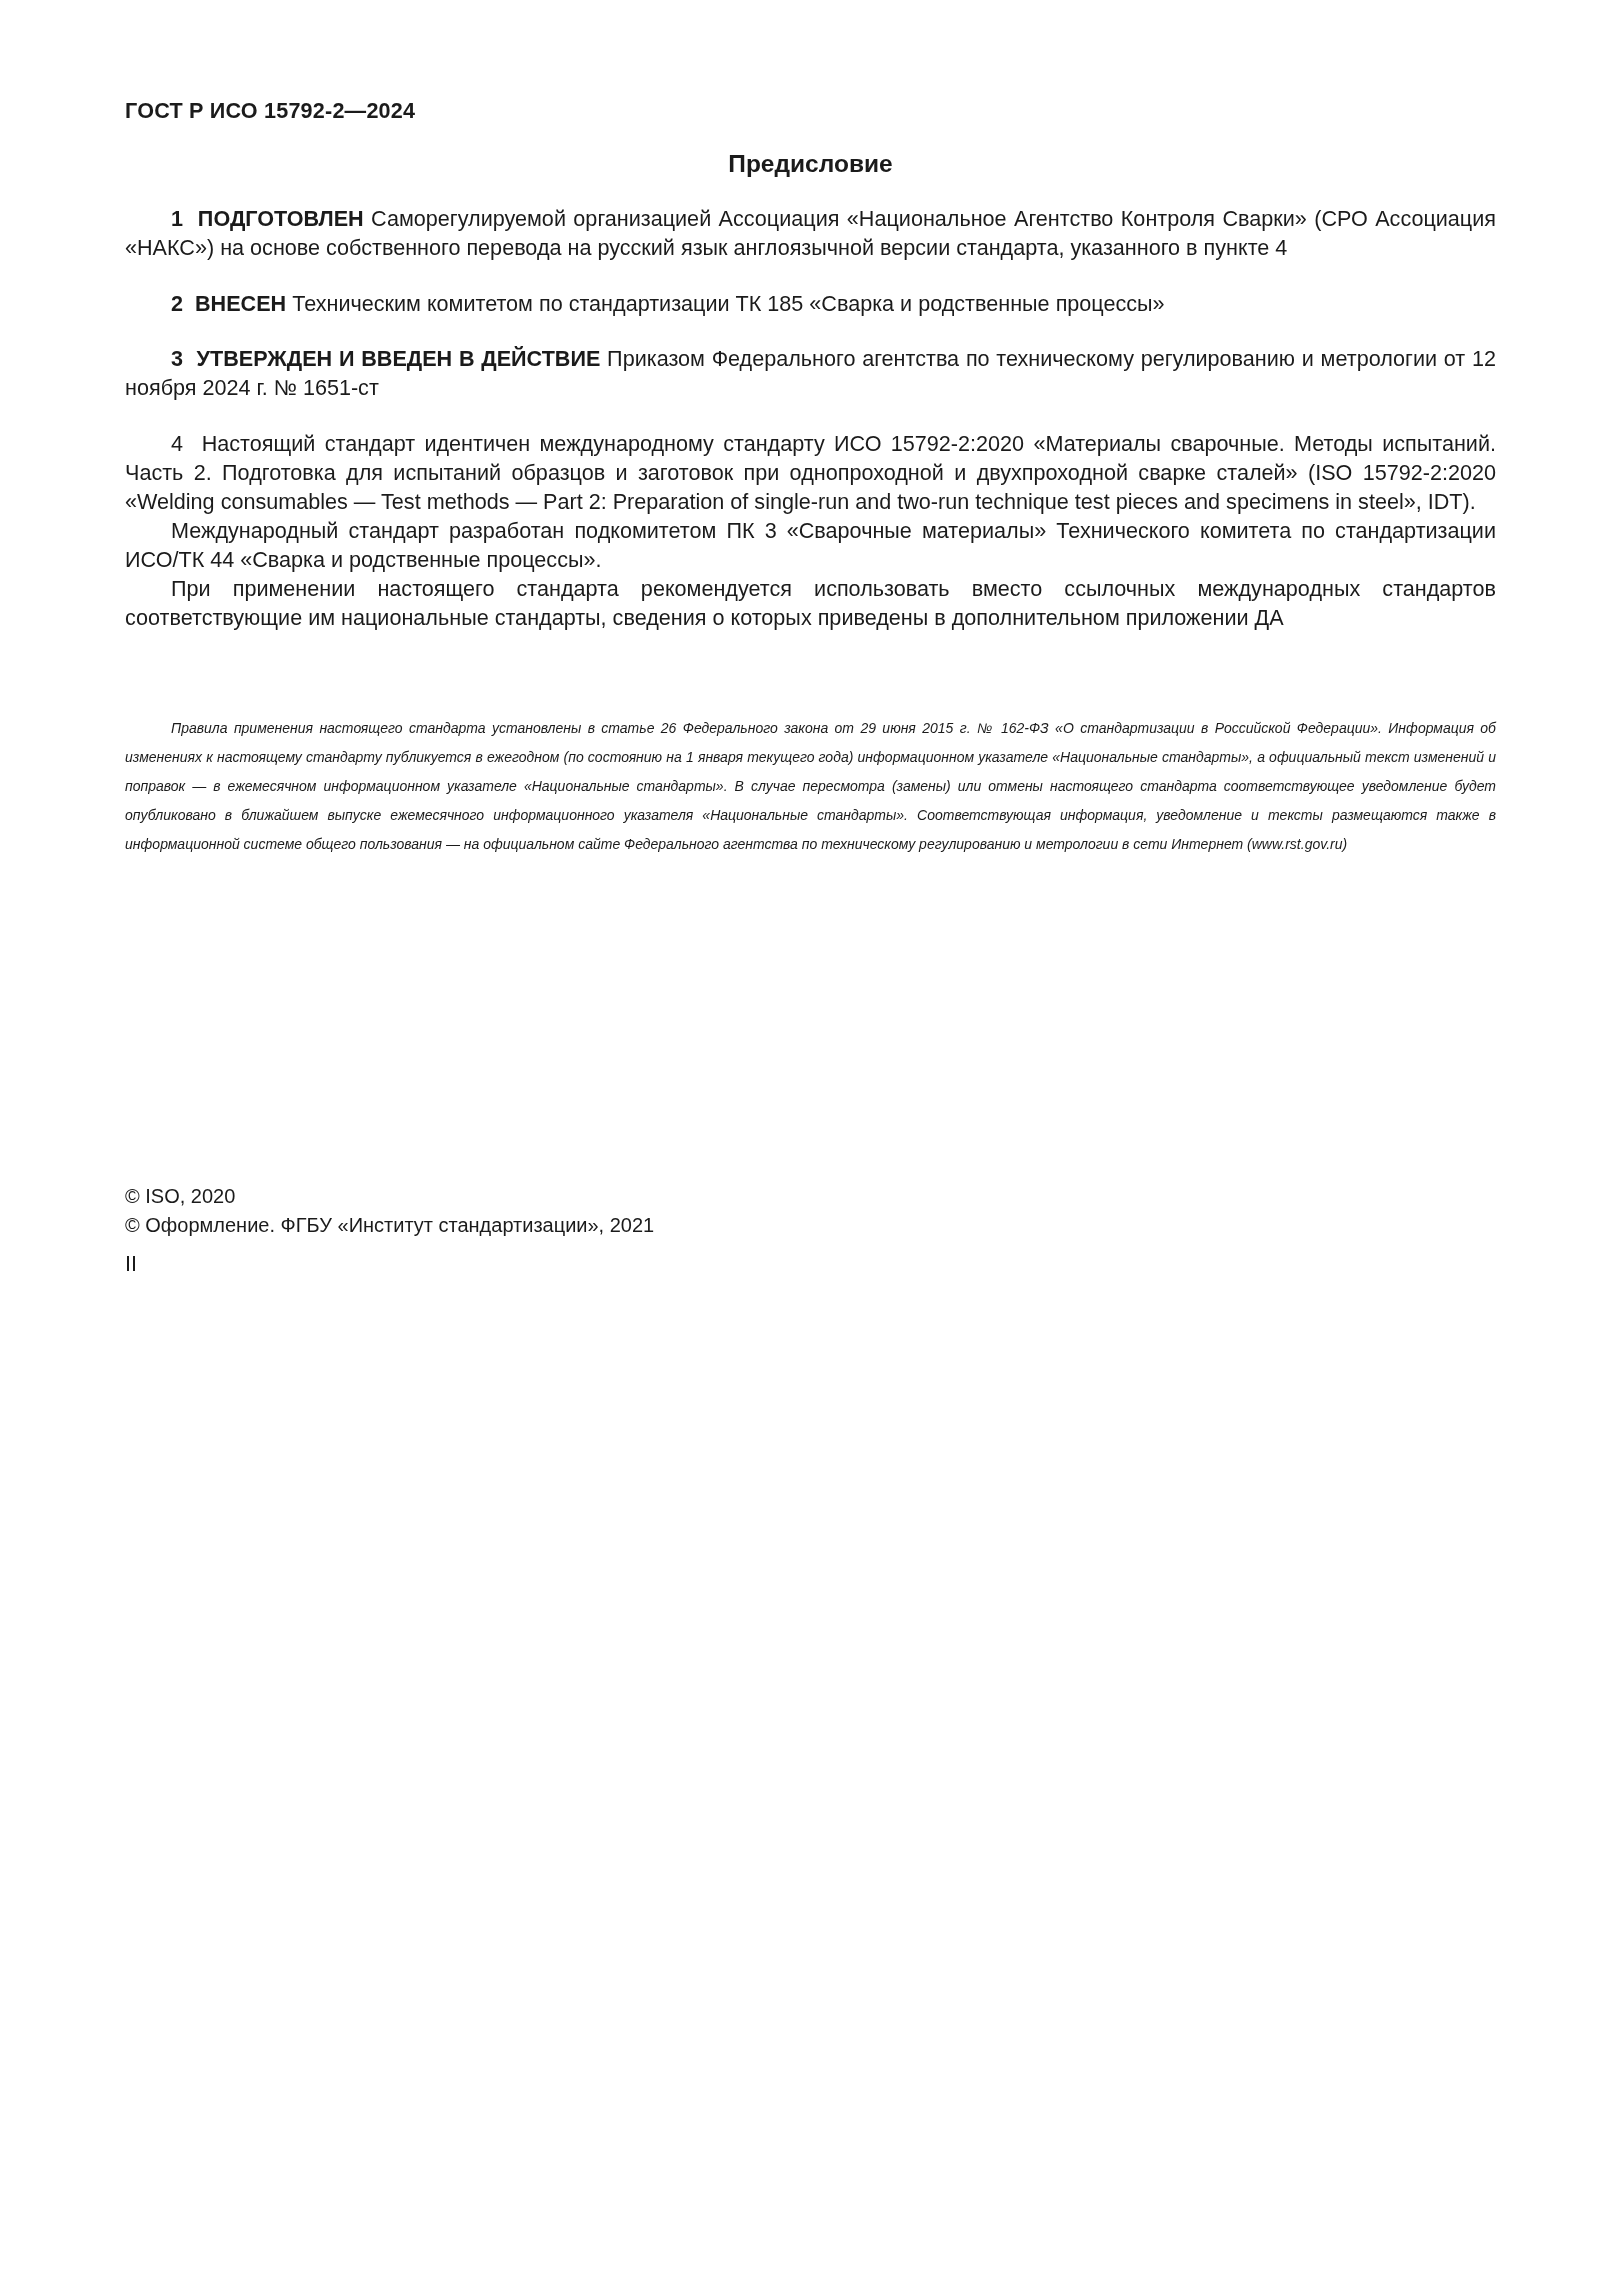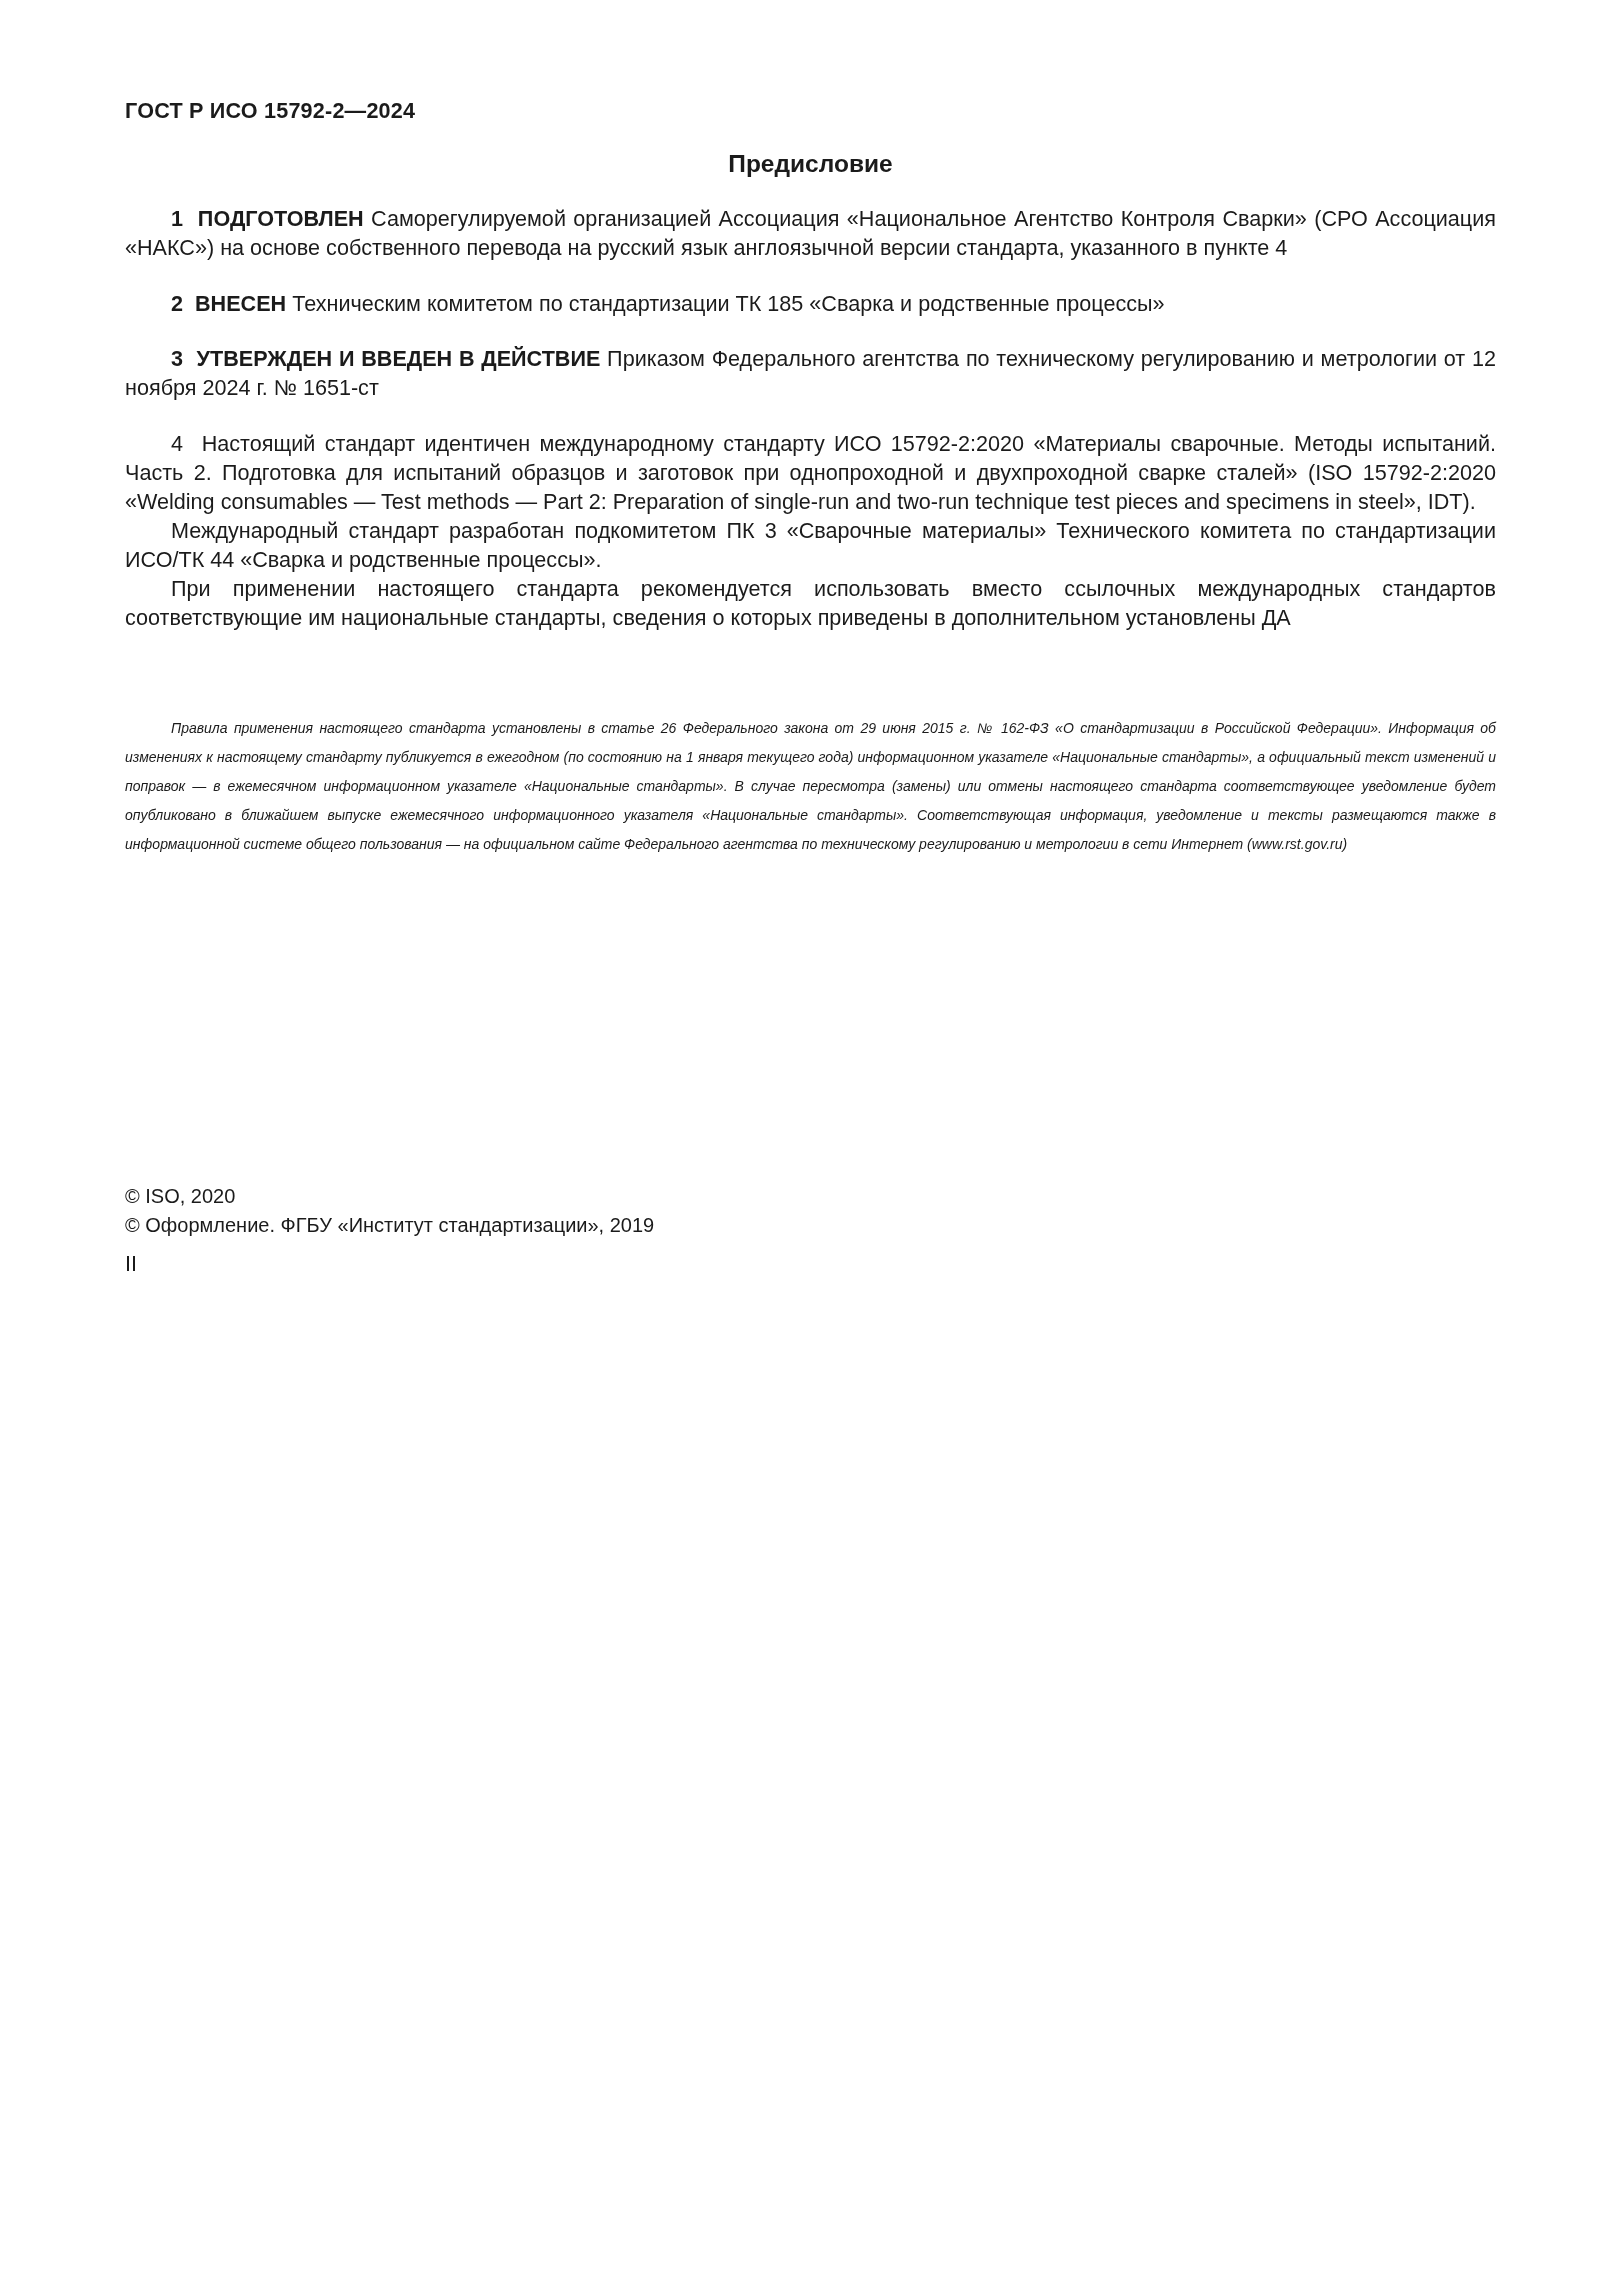--- a/index.html
+++ b/index.html
@@ -69,27 +69,27 @@
   <div class="doc-header">ГОСТ Р ИСО 15792-2—2024</div>
 
   <h1 class="doc-title">Предисловие</h1>
 
   <div class="foreword" id="foreword">
       <p><span class="bold">1&nbsp;&nbsp;ПОДГОТОВЛЕН</span><span> Саморегулируемой организацией Ассоциация «Национальное Агентство Контроля Сварки» (СРО Ассоциация «НАКС») на основе собственного перевода на русский язык англоязычной версии стандарта, указанного в пункте 4</span></p>
       <p><span class="bold">2&nbsp;&nbsp;ВНЕСЕН</span><span> Техническим комитетом по стандартизации ТК 185 «Сварка и родственные процессы»</span></p>
       <p><span class="bold">3&nbsp;&nbsp;УТВЕРЖДЕН И ВВЕДЕН В ДЕЙСТВИЕ</span><span> Приказом Федерального агентства по техническому регулированию и метрологии от 12 ноября 2024 г. № 1651-ст</span></p>
       <p><span>4&nbsp;&nbsp;Настоящий стандарт идентичен международному стандарту ИСО 15792-2:2020 «Материалы сварочные. Методы испытаний. Часть 2. Подготовка для испытаний образцов и заготовок при однопроходной и двухпроходной сварке сталей» (ISO 15792-2:2020 «Welding consumables — Test methods — Part 2: Preparation of single-run and two-run technique test pieces and specimens in steel», IDT).</span></p>
       <p class="nogap"><span>Международный стандарт разработан подкомитетом ПК 3 «Сварочные материалы» Технического комитета по стандартизации ИСО/ТК 44 «Сварка и родственные процессы».</span></p>
-      <p class="nogap"><span>При применении настоящего стандарта рекомендуется использовать вместо ссылочных международных стандартов соответствующие им национальные стандарты, сведения о которых приведены в дополнительном установлены ДА</span></p>
+      <p class="nogap"><span>При применении настоящего стандарта рекомендуется использовать вместо ссылочных международных стандартов соответствующие им национальные стандарты, сведения о которых приведены в дополнительном приложении ДА</span></p>
     </div>
 
   <p class="rules">Правила применения настоящего стандарта установлены в статье 26 Федерального закона от 29 июня 2015 г. № 162-ФЗ «О стандартизации в Российской Федерации». Информация об изменениях к настоящему стандарту публикуется в ежегодном (по состоянию на 1 января текущего года) информационном указателе «Национальные стандарты», а официальный текст изменений и поправок — в ежемесячном информационном указателе «Национальные стандарты». В случае пересмотра (замены) или отмены настоящего стандарта соответствующее уведомление будет опубликовано в ближайшем выпуске ежемесячного информационного указателя «Национальные стандарты». Соответствующая информация, уведомление и тексты размещаются также в информационной системе общего пользования — на официальном сайте Федерального агентства по техническому регулированию и метрологии в сети Интернет (www.rst.gov.ru)</p>
 
   <div class="copyright">
     <div>© ISO, 2020</div>
-    <div>© Оформление. ФГБУ «Институт стандартизации», 2019</div>
+    <div>© Оформление. ФГБУ «Институт стандартизации», 2021</div>
   </div>
 
 
   <div class="page-number">II</div>
 
 </div>
 
 
 </body></html>

